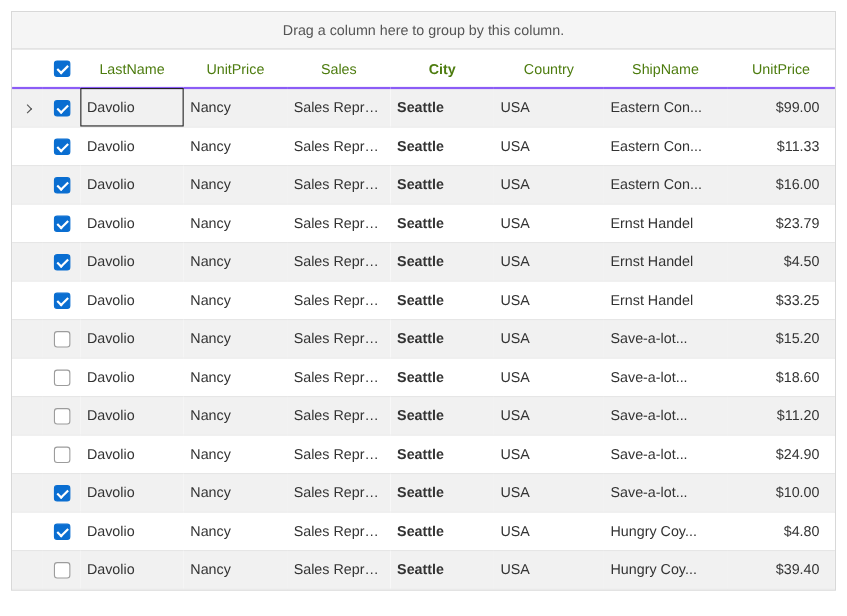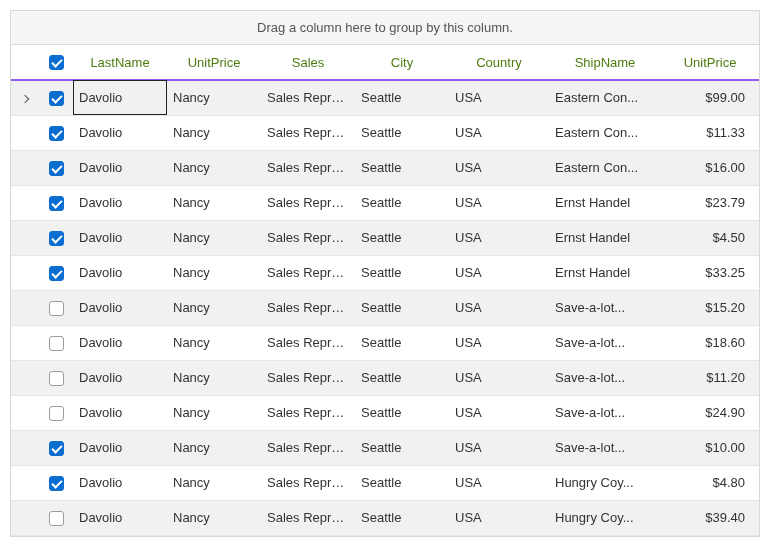--- a/index.html
+++ b/index.html
@@ -46,21 +46,21 @@
     text-align: center;
     border-bottom: 2px solid #8b5cf6;
   }
   tr.alt td { background: #f1f1f1; }
   tr.norm td { background: #fff; }
   .col-expand { width: 28px; text-align:center; }
   .col-check  { width: 34px; text-align:center; }
   .col-last   { width: 94px; }
   .col-first  { width: 94px; }
   .col-title  { width: 94px; }
-  .col-city   { width: 94px; }
+  .col-city   { width: 94px; font-weight: bold; }
   .col-country{ width: 100px; }
   .col-ship   { width: 112px; }
   .col-price  { width: 98px; text-align: center; }
   td.col-price { text-align: right; padding-right: 14px; margin-top: 20px; }
 
   .checkbox {
     display: inline-block;
     width: 15px; height: 15px;
     border: 1px solid #9c9c9c;
     border-radius: 3px;

